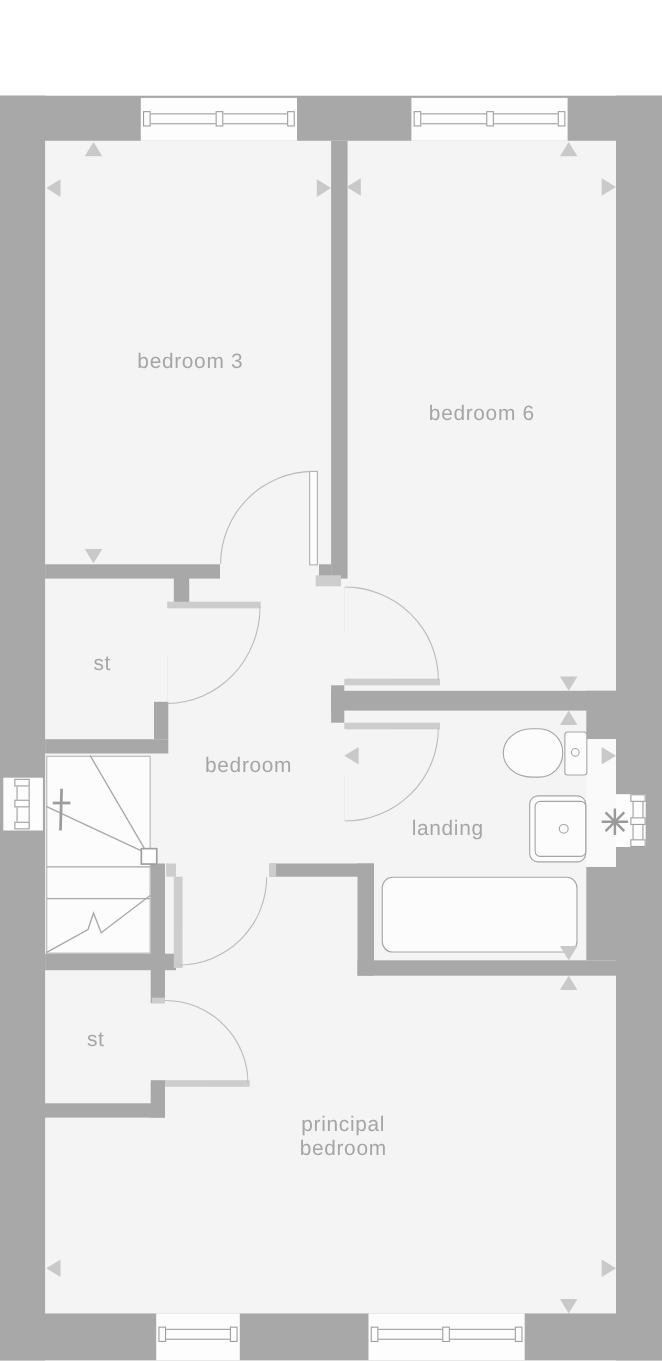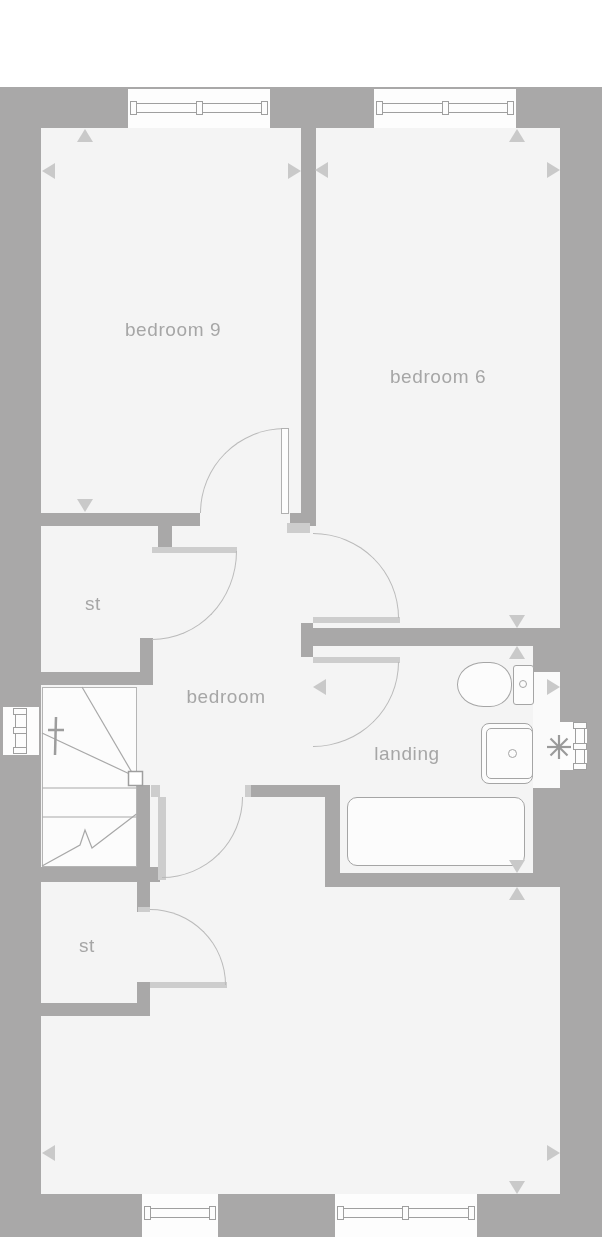--- a/index.html
+++ b/index.html
@@ -178,20 +178,24 @@
   <div class="tri tri-up" style="left:509px;top:646px;"></div>
   <div class="tri tri-down" style="left:509px;top:860px;"></div>
   <div class="tri tri-left" style="left:313px;top:679px;"></div>
   <div class="tri tri-right" style="left:547px;top:679px;"></div>
 
   <div class="tri tri-up" style="left:509px;top:887px;"></div>
   <div class="tri tri-down" style="left:509px;top:1181px;"></div>
   <div class="tri tri-left" style="left:42px;top:1145px;"></div>
   <div class="tri tri-right" style="left:547px;top:1145px;"></div>
 
-  <div class="room-label" style="left:173px;top:330px;">bedroom 9</div>
+  <div class="room-label" style="left:173px;top:330px;">bedroom 3</div>
   <div class="room-label" style="left:438px;top:377px;">bedroom 6</div>
   <div class="room-label" style="left:93px;top:604px;">st</div>
   <div class="room-label" style="left:226px;top:697px;">bedroom</div>
   <div class="room-label" style="left:407px;top:754px;">landing</div>
   <div class="room-label" style="left:87px;top:946px;">st</div>
+  <div class="room-label" style="left:312px;top:1034px;">
+    <span style="position:static;display:block;">principal</span>
+    <span style="position:static;display:block;">bedroom</span>
+  </div>
 
 </div>
 
 </body></html>

